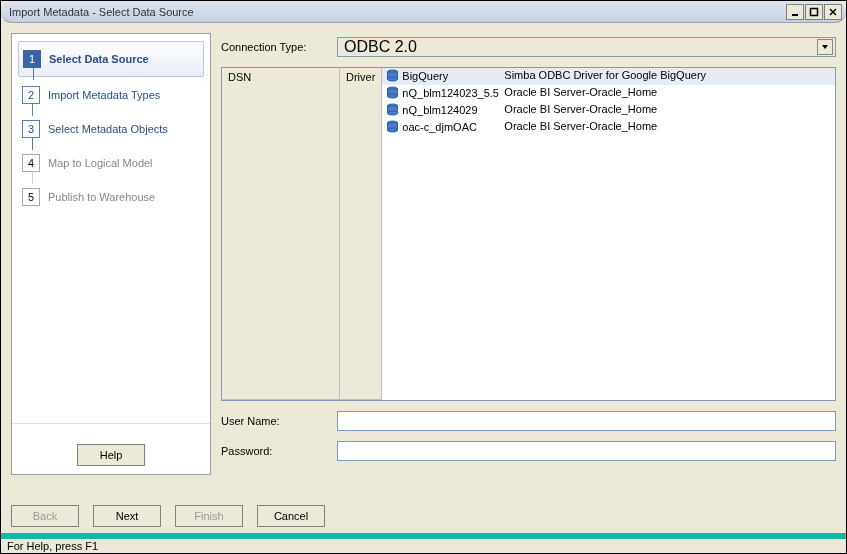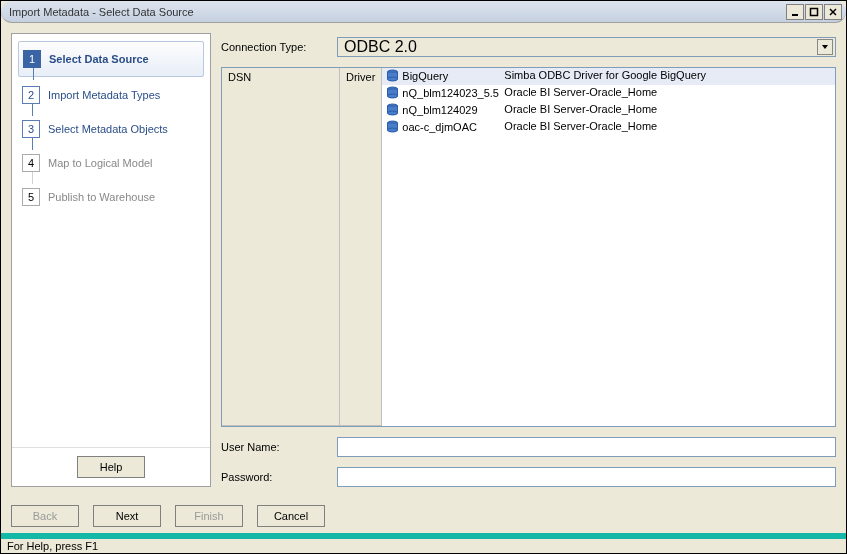--- a/index.html
+++ b/index.html
@@ -81,20 +81,21 @@
   padding: 8px; display:flex; justify-content:center;
   border-top: 1px solid #e0e0e0;
 }
 .btn {
   min-width: 68px; height: 22px;
   border: 1px solid #808080;
   background: #ece9d8;
   font-size: 11px;
   display: inline-flex; align-items:center; justify-content:center;
   padding: 0 10px;
+  margin-top: 12px;
 }
 .btn:disabled { color: #999; }
 .main {
   flex: 1;
   display: flex;
   flex-direction: column;
   padding: 4px 0 0 4px;
 }
 .row { display:flex; align-items:center; margin-bottom: 10px; }
 .label { width: 116px; font-size: 11px; }
@@ -291,21 +292,21 @@
             <div class="cell cell-driver">Oracle BI Server-Oracle_Home</div>
           </div>
         </div>
       </div>
 
       <div class="cred-area">
         <div class="row">
           <span class="label">User Name:</span>
           <input class="textinput" type="text" value="" style="">
         </div>
-        <div class="row" style="margin-bottom:0;">
+        <div class="row" style="margin-bottom:14px;">
           <span class="label">Password:</span>
           <input class="textinput" type="password" value="" style="">
         </div>
       </div>
     </div>
   </div>
 
   <div class="footer-btns">
     <button class="btn" disabled="">Back</button>
     <button class="btn">Next</button>

